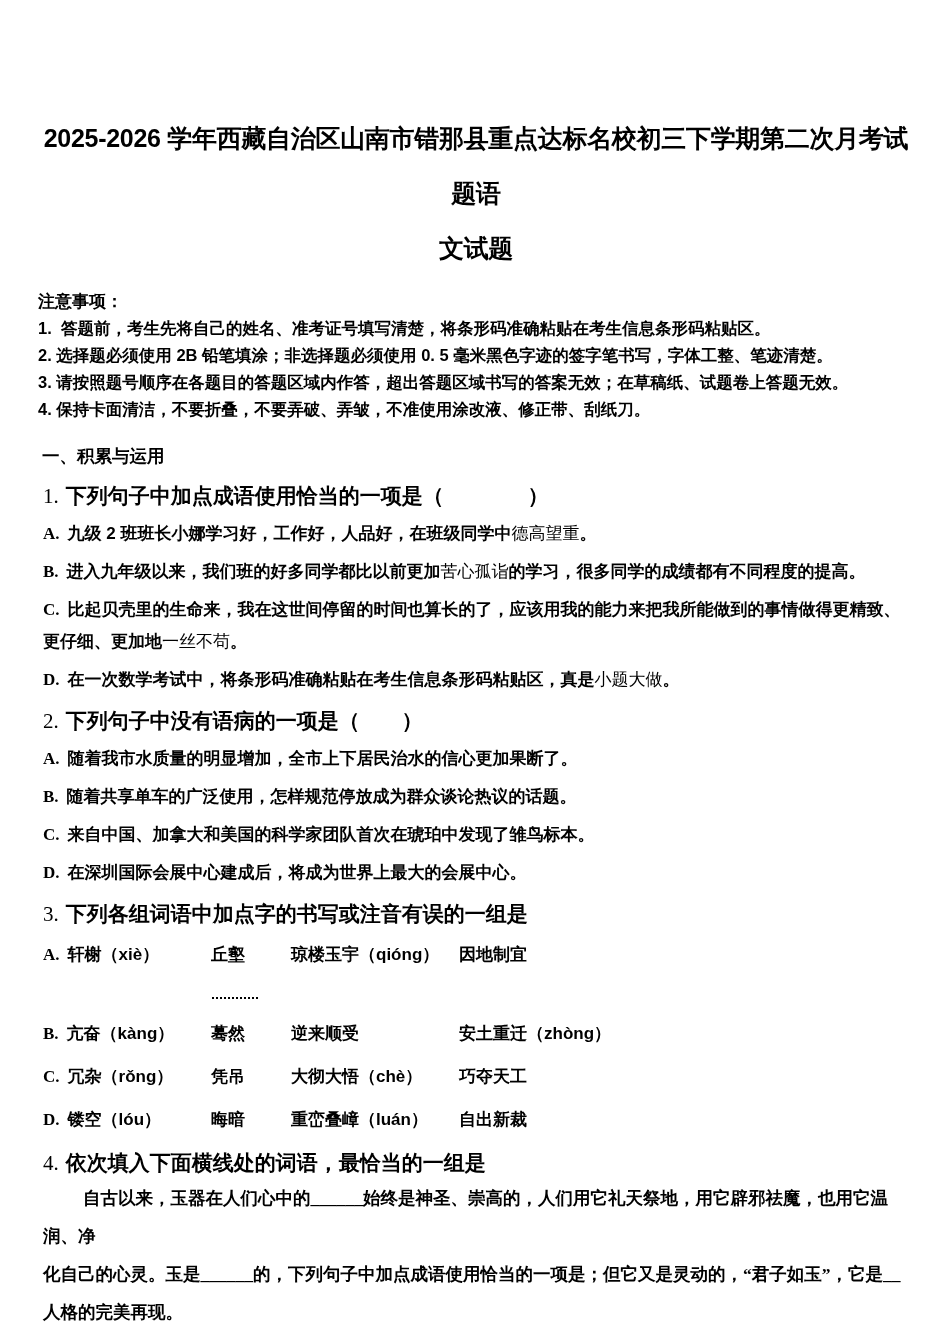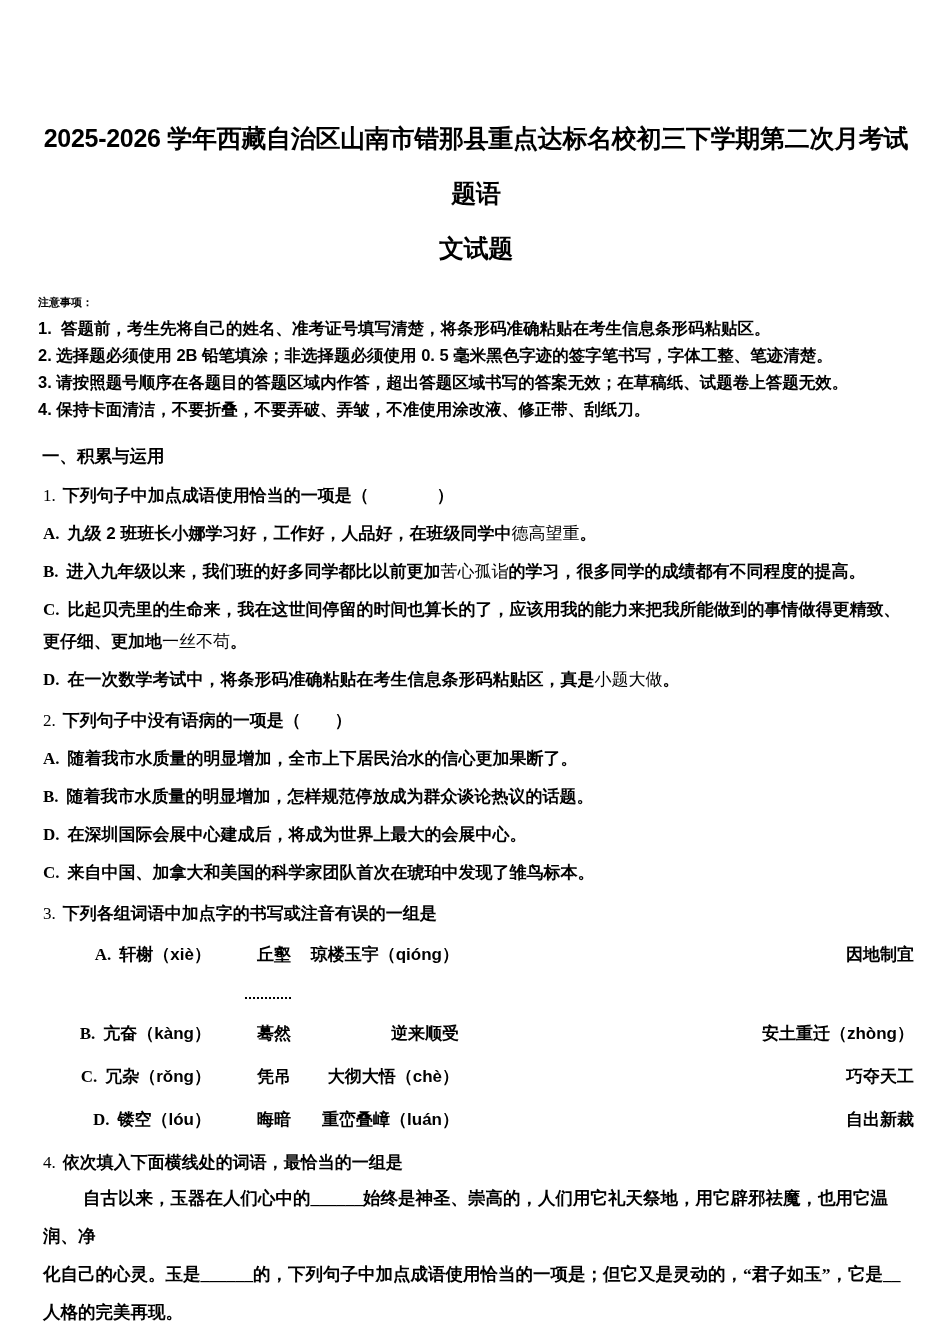--- a/index.html
+++ b/index.html
@@ -18,41 +18,41 @@
   .title{
     text-align:center;
     font-weight:800;
     font-size:25px;
     line-height:55px;
     letter-spacing:-0.3px;
   }
   
   .notice-header{
     margin-top:13px;
-    font-size:11px;
+    font-size:17px;
     font-weight:600;
     line-height:26px;
   }
   .note{
     font-size:16.5px;
     font-weight:600;
     line-height:27px;
   }
   
   .section-heading{
     margin-top:18px;
     margin-left:4px;
     font-size:17.5px;
     font-weight:700;
     line-height:30px;
   }
   .qblock{margin-left:5px;}
   .stem{
     margin-top:9px;
-    font-size:17px;
+    font-size:21px;
     font-weight:600;
     line-height:32px;
   }
   .qnum{
     font-family:"Liberation Serif", serif;
     font-weight:400;
     margin-right:7px;
   }
   .option{
     margin-top:6px;
@@ -69,21 +69,20 @@
     font-family:"Liberation Serif", serif;
     font-weight:400;
   }
   
   .word-row{
     display:grid;
     margin-top:7px;
     font-size:17px;
     font-weight:600;
     line-height:36px;
-    text-align:right;
   }
   .q3row{grid-template-columns:168px 80px 168px auto;}
   .dotted-gap{
     display:inline-block;
     width:46px;
     border-bottom:2px dotted #000;
     transform:translateY(3px);
     margin-left:1px;
   }
   
@@ -132,27 +131,27 @@
   </div>
 
   <div class="qblock">
     <div class="stem">
       <span class="qnum">2.</span><span>下列句子中没有语病的一项是（　　）</span>
     </div>
     <div class="option">
       <span class="opt-label">A.</span><span>随着我市水质量的明显增加，全市上下居民治水的信心更加果断了。</span>
     </div>
     <div class="option">
-      <span class="opt-label">B.</span><span>随着我市水质量的明显增加，怎样规范停放成为群众谈论热议的话题。</span>
+      <span class="opt-label">B.</span><span>随着共享单车的广泛使用，怎样规范停放成为群众谈论热议的话题。</span>
+    </div>
+    <div class="option">
+      <span class="opt-label">C.</span><span>来自中国、加拿大和美国的科学家团队首次在琥珀中发现了雏鸟标本。</span>
     </div>
     <div class="option">
       <span class="opt-label">D.</span><span>在深圳国际会展中心建成后，将成为世界上最大的会展中心。</span>
-    </div>
-    <div class="option">
-      <span class="opt-label">C.</span><span>来自中国、加拿大和美国的科学家团队首次在琥珀中发现了雏鸟标本。</span>
     </div>
   </div>
 
   <div class="qblock">
     <div class="stem">
       <span class="qnum">3.</span><span>下列各组词语中加点字的书写或注音有误的一组是</span>
     </div>
     <div class="word-row q3row">
       <span><span class="opt-label">A.</span><span>轩榭（xiè）</span></span>
       <span><span>丘壑</span><span class="dotted-gap"></span></span>

